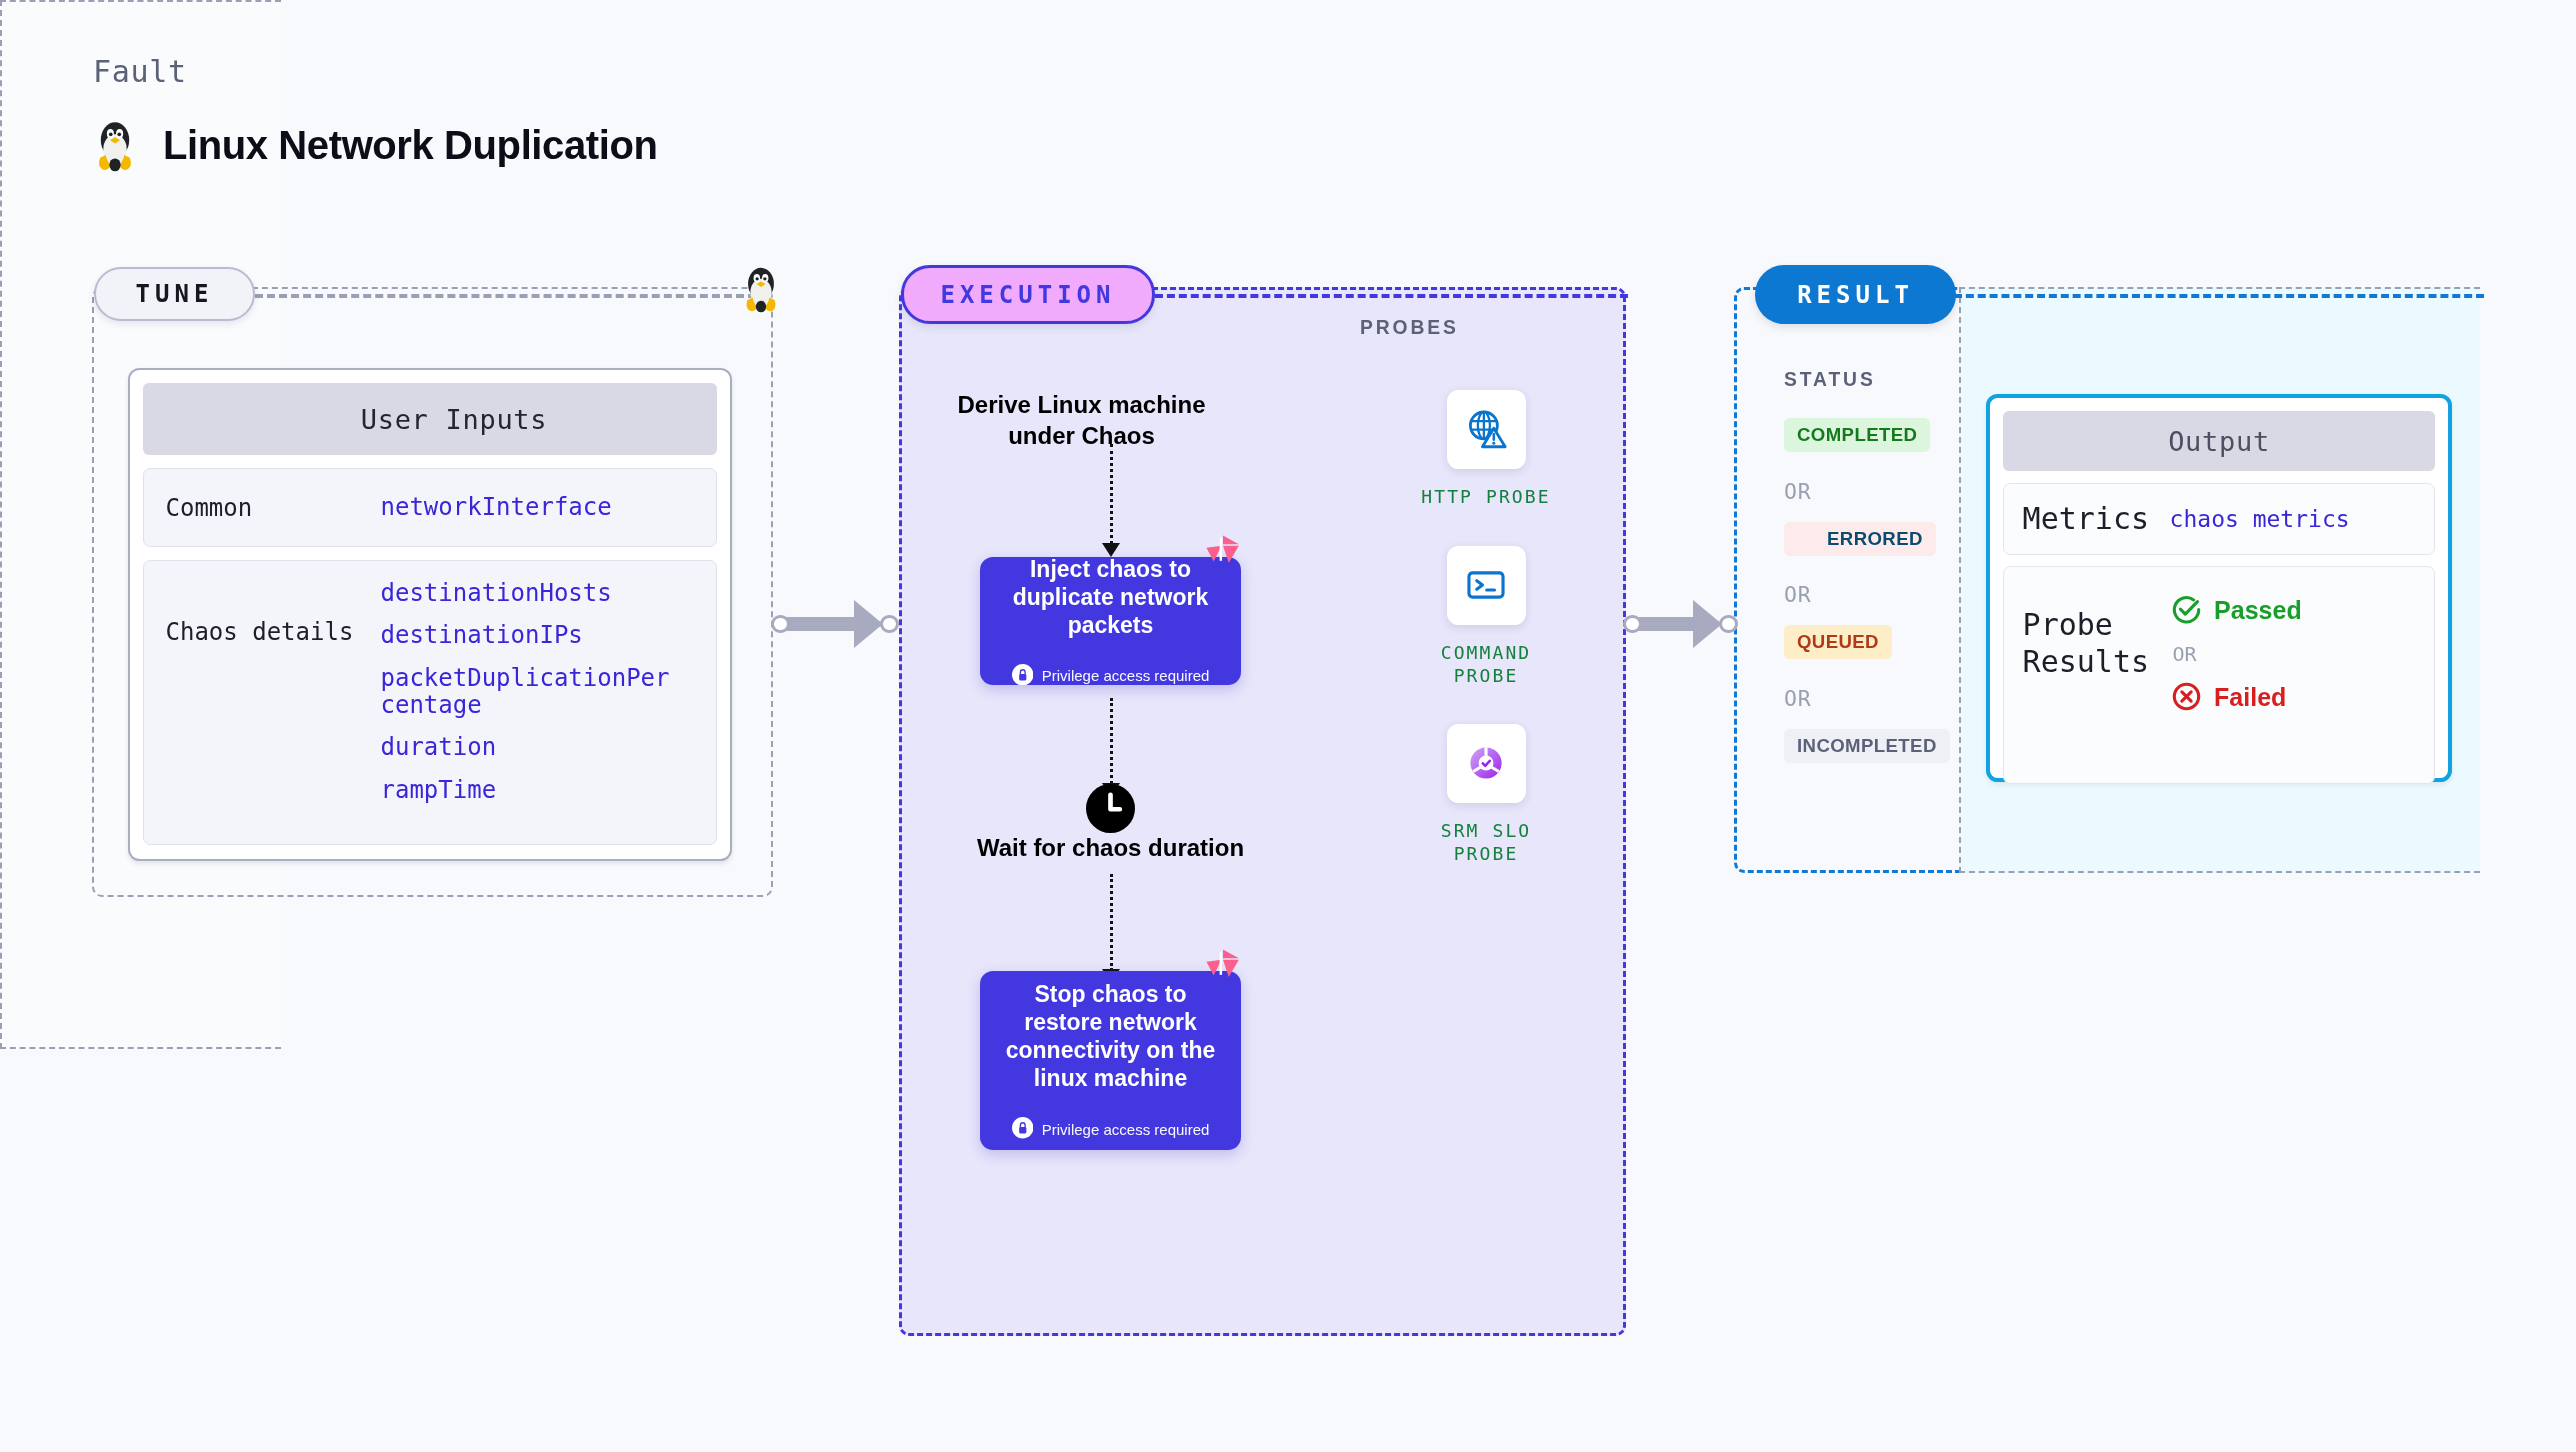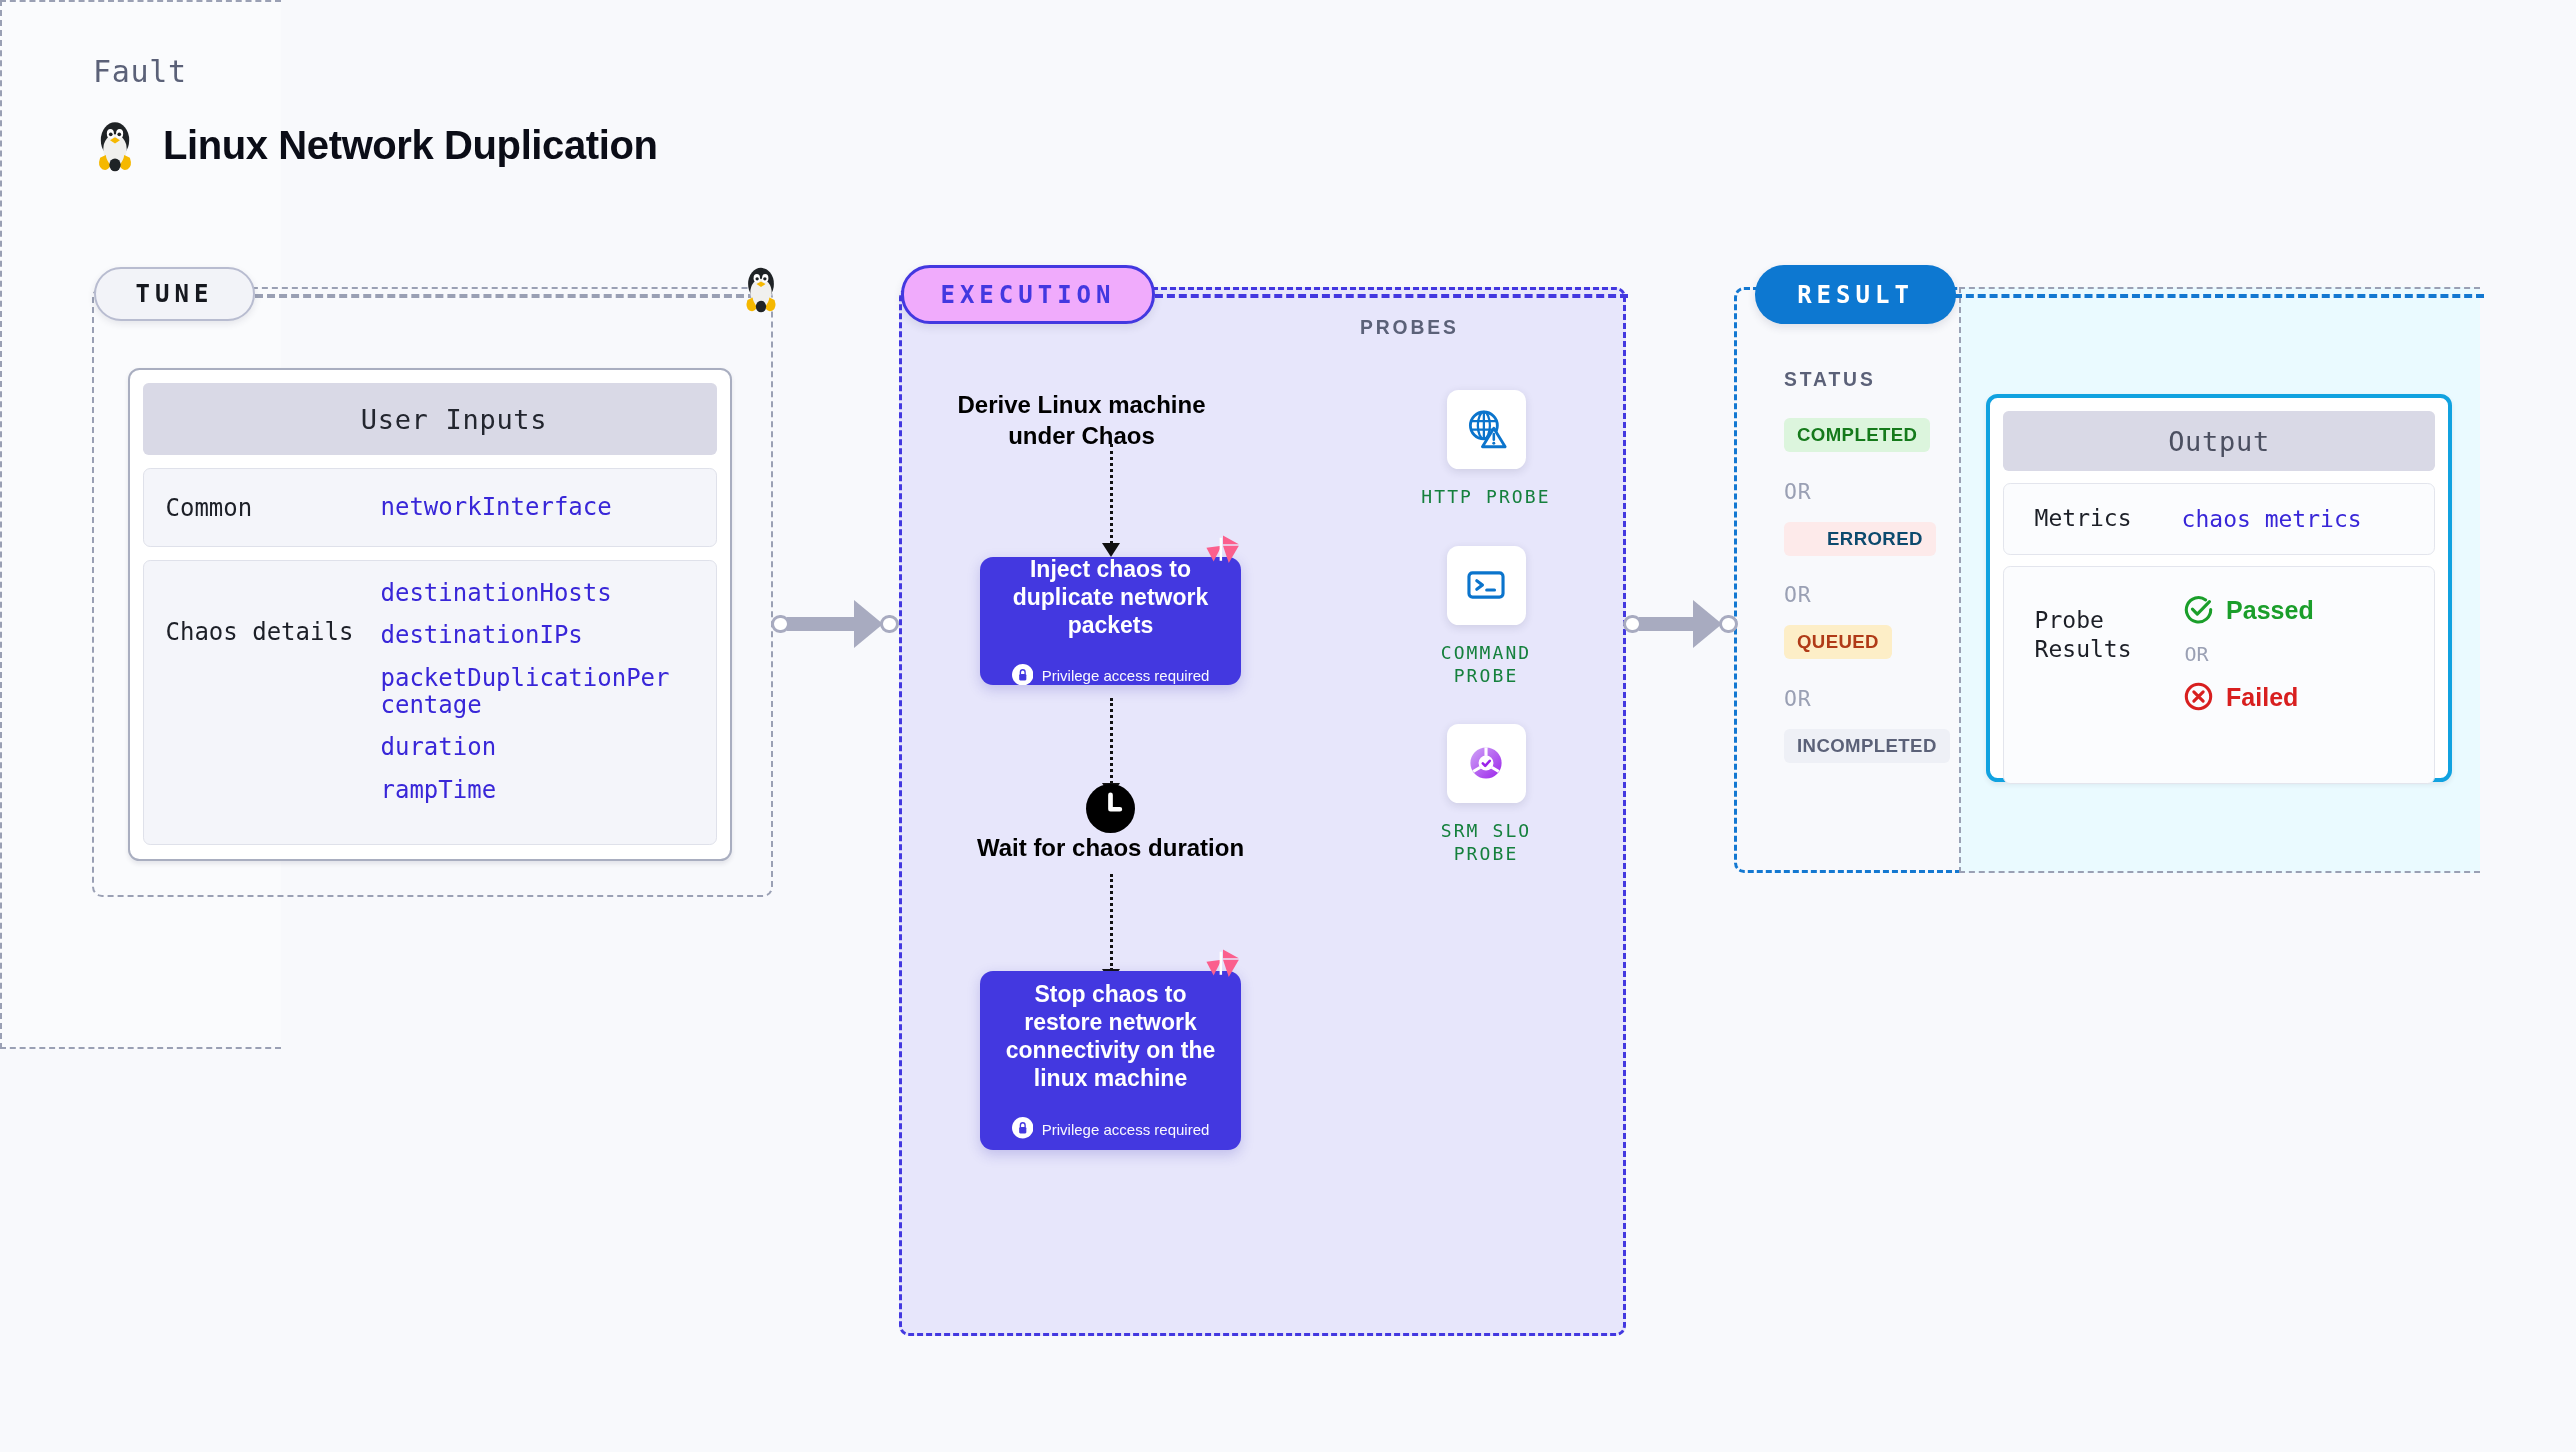--- a/index.html
+++ b/index.html
@@ -235,21 +235,21 @@
   }
   .out-row{
     margin-top:11.5px;background:#fbfcfe;border:1.4px solid #e3e5ed;border-radius:7.2px;
     box-sizing:border-box;padding:15.8px 18.6px;display:flex;align-items:flex-start;
   }
   #out-metrics{height:72px;align-items:center;}
   #out-probes{height:218px;}
   .out-label{
     width:147px;flex:none;
     font-family:"DejaVu Sans Mono","Liberation Mono",monospace;
-    font-size:23px;color:#1c1f27;line-height:1.25;margin-left:12px;
+    font-size:30px;color:#1c1f27;line-height:1.25;
   }
   .out-val-mono{
     font-family:"DejaVu Sans Mono","Liberation Mono",monospace;
     font-size:23px;color:#3826d8;
   }
   #out-probes .out-label{padding-top:23px;}
   .out-probe-vals{padding-top:10px;}
   .pv-row{display:flex;align-items:center;gap:11.5px;}
   .pv-text{font-size:25px;font-weight:700;}
   .pv-pass{color:#1a9e2a;}

